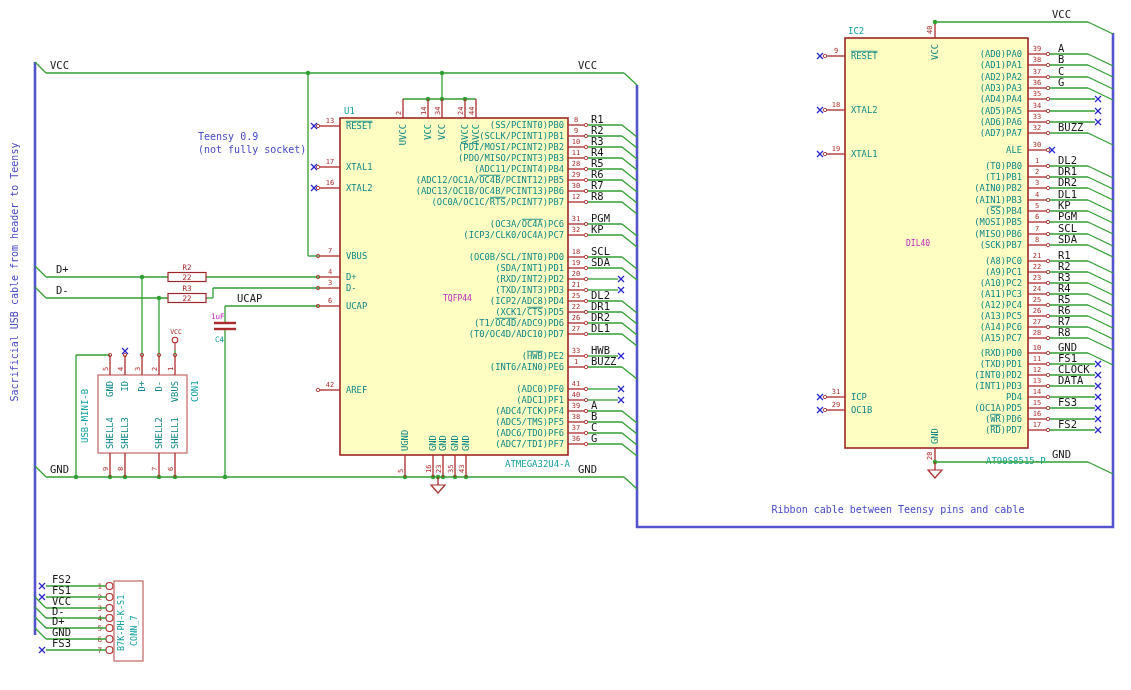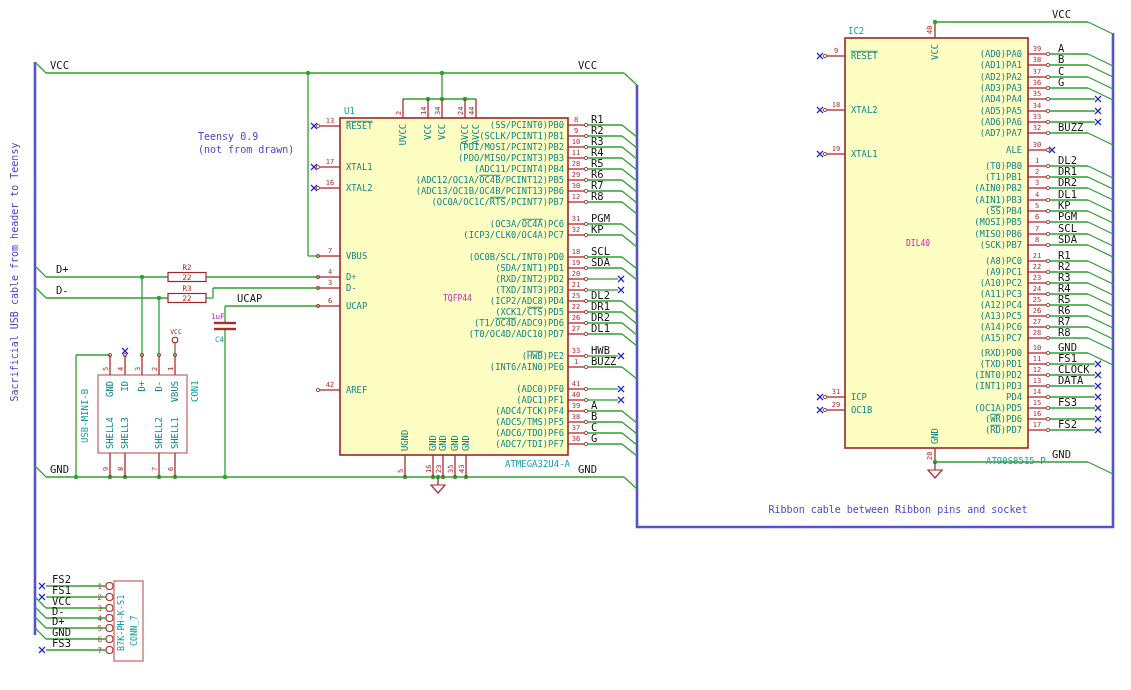--- a/index.html
+++ b/index.html
@@ -701,16 +701,16 @@
       <text x="56" y="294" fill="#161616" font-size="10.5" text-anchor="start"><tspan>D-</tspan></text>
       <text x="237" y="302" fill="#161616" font-size="10.5" text-anchor="start"><tspan>UCAP</tspan></text>
       <text x="50" y="473" fill="#161616" font-size="10.5" text-anchor="start"><tspan>GND</tspan></text>
       <text x="578" y="473" fill="#161616" font-size="10.5" text-anchor="start"><tspan>GND</tspan></text>
       <text x="1052" y="18" fill="#161616" font-size="10.5" text-anchor="start"><tspan>VCC</tspan></text>
       <text x="1052" y="458" fill="#161616" font-size="10.5" text-anchor="start"><tspan>GND</tspan></text>
     </svg>
   <div class="note note-v" style="left:14px;top:272px;">Sacrificial USB cable from header to Teensy</div>
   <div class="note" style="left:198px;top:130px;">
     <div>Teensy 0.9</div>
-    <div>(not from drawn)</div>
+    <div>(not fully socket)</div>
   </div>
-  <div class="note note-c" style="left:898px;top:503px;">Ribbon cable between Ribbon pins and socket</div>
+  <div class="note note-c" style="left:898px;top:503px;">Ribbon cable between Teensy pins and cable</div>
 </div>
 
 </body></html>

